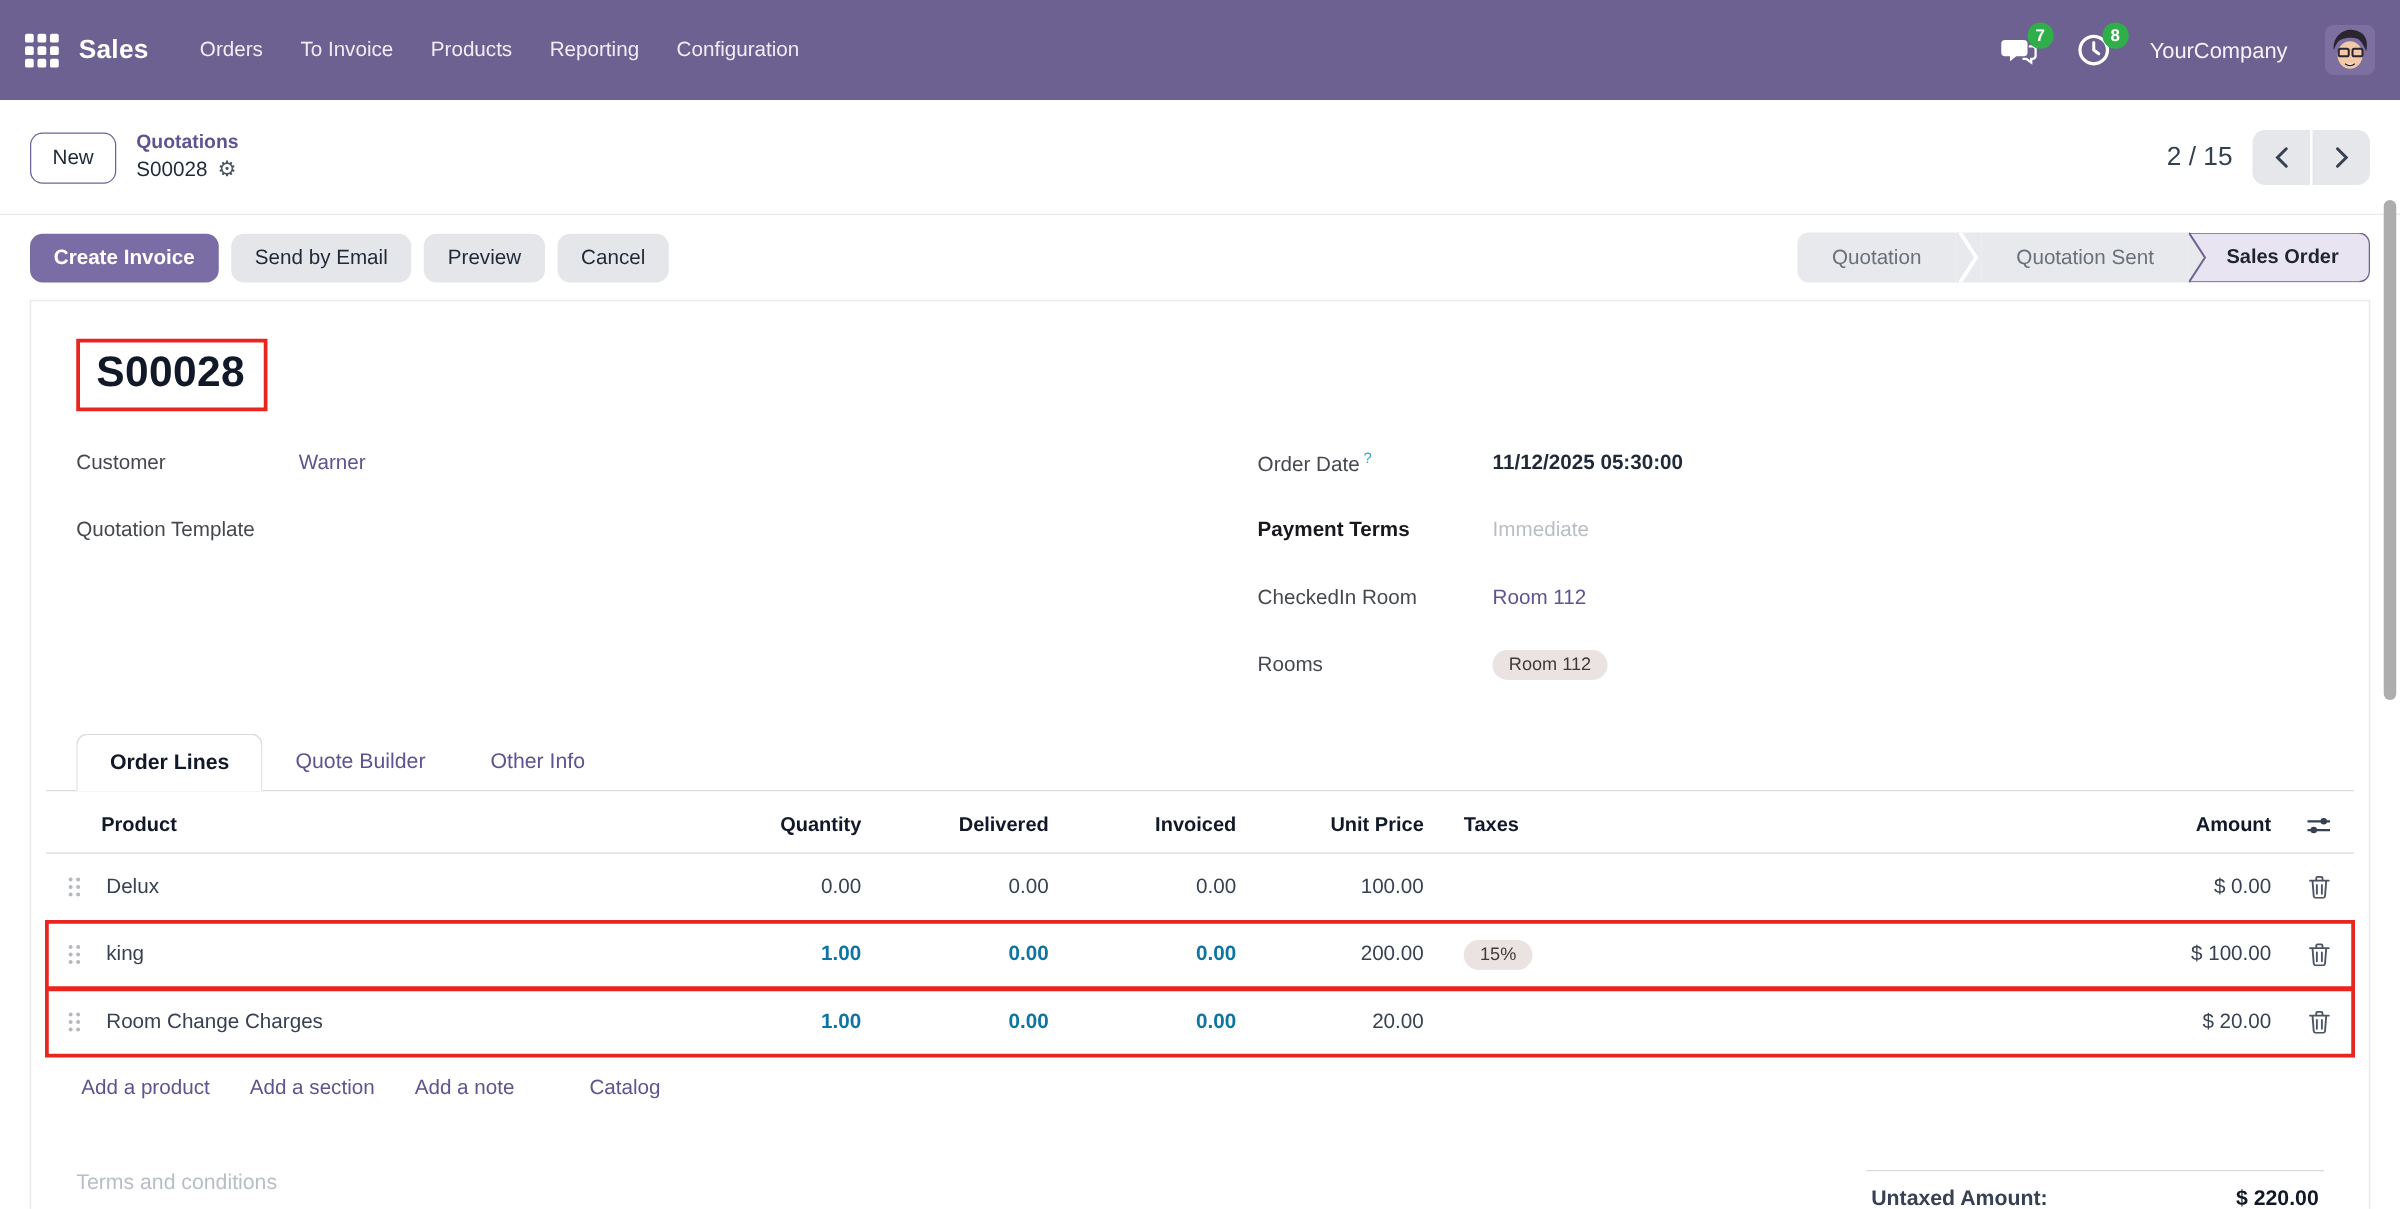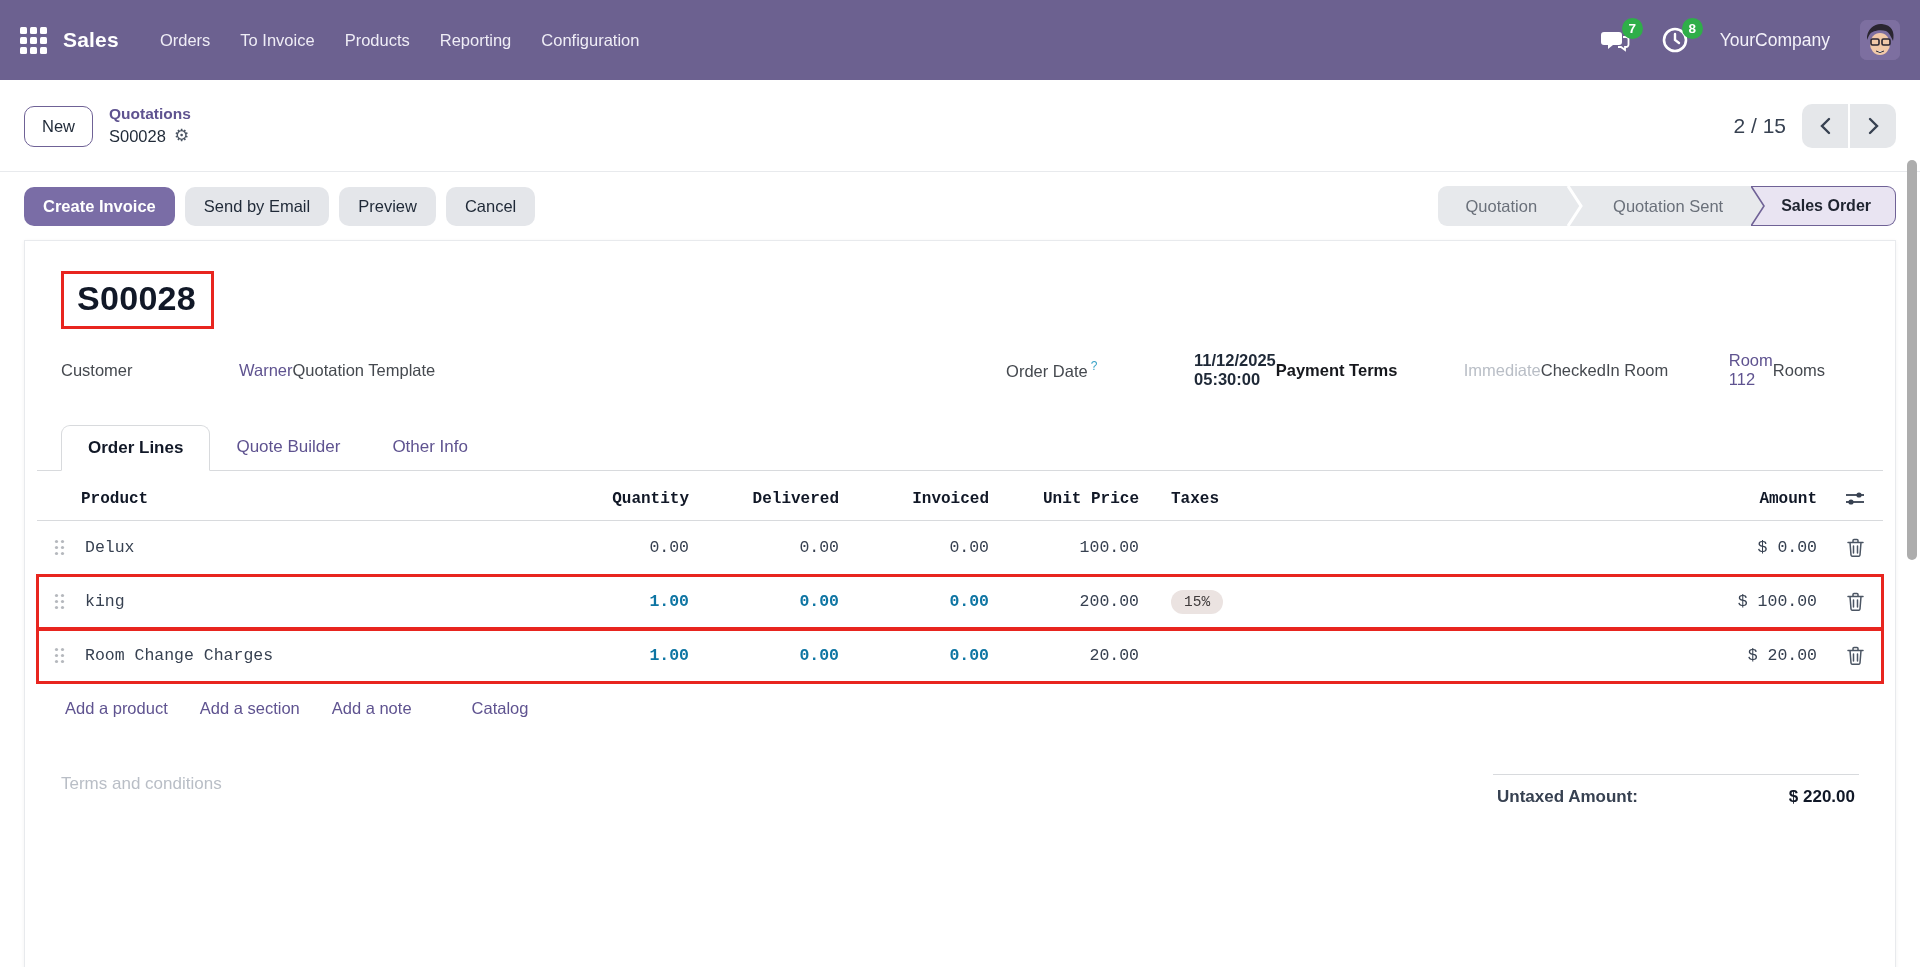--- a/index.html
+++ b/index.html
@@ -60,21 +60,21 @@
   .step-active svg.notch { position:absolute; left:0; top:-1px; height:40px; width:15px; }
 
   
   .sheet { margin:0 24px; background:#fff; border:1px solid #E8EAED; border-bottom:none;
     box-shadow:0 1px 4px rgba(0,0,0,.05); padding:30px 36px 0 36px; height:731px; position:relative; }
 
   .title-box { display:inline-block; border:3px solid #E8251F; padding:5px 15px 8px 13px; }
   .title-box h1 { font-size:34px; font-weight:700; color:#111827; letter-spacing:.3px; }
 
   .form-grid { display:flex; margin-top:14px; }
-  .form-col { display:flex; }
+  .form-col { display:flex; flex-direction:column; }
   .form-col.left  { width:46%; }
   .form-col.right { width:54%; padding-left:118px; }
   .form-row { display:flex; align-items:center; height:54px; }
   .f-label { width:178px; font-size:16.5px; color:#45494F; flex:none; }
   .form-col.right .f-label { width:188px; }
   .f-label.bold { font-weight:700; color:#16181D; }
   .f-value { font-size:16.5px; color:#374151; }
   .f-link { color:#5F5390; cursor:pointer; }
   .f-strong { color:#1F2937; font-weight:600; }
   .f-muted { color:#B9BEC6; }
@@ -83,21 +83,21 @@
     padding:4px 13px; font-size:14.5px; cursor:pointer; }
 
   
   .tabs { display:flex; margin-top:28px; border-bottom:1px solid #D8DADD; padding-left:24px; }
   .tab { font-size:17px; padding:12px 26px; cursor:pointer; color:#5F5390; margin-bottom:0; }
   .tab.active { color:#111827; font-weight:700; background:#fff;
     border:1px solid #D8DADD; border-bottom:1px solid #fff; border-radius:9px 9px 0 0;
     margin-bottom:-1px; }
 
   
-  .table { margin:6px -24px 0 -24px;font-family:Liberation Mono, monospace; }
+  .table { margin:6px -24px 0 -24px; }
   .t-row { display:grid;
     grid-template-columns:44px 1fr 150px 150px 150px 150px 28px 202px 1fr 56px;
     align-items:center; }
   .t-head { height:44px; border-bottom:1px solid #D8DADD; font-weight:700; color:#111827; font-size:16px; }
   .t-line { height:54px; border-bottom:1px solid #ECEEF1; font-size:16.5px; }
   .t-line.red { outline:3px solid #E8251F; outline-offset:-2px; }
   .cell-r { text-align:right; }
   .cell-product { padding-left:4px; color:#374151; }
   .num { color:#374151; }
   .num.edit { color:#0E75A3; font-weight:600; }

